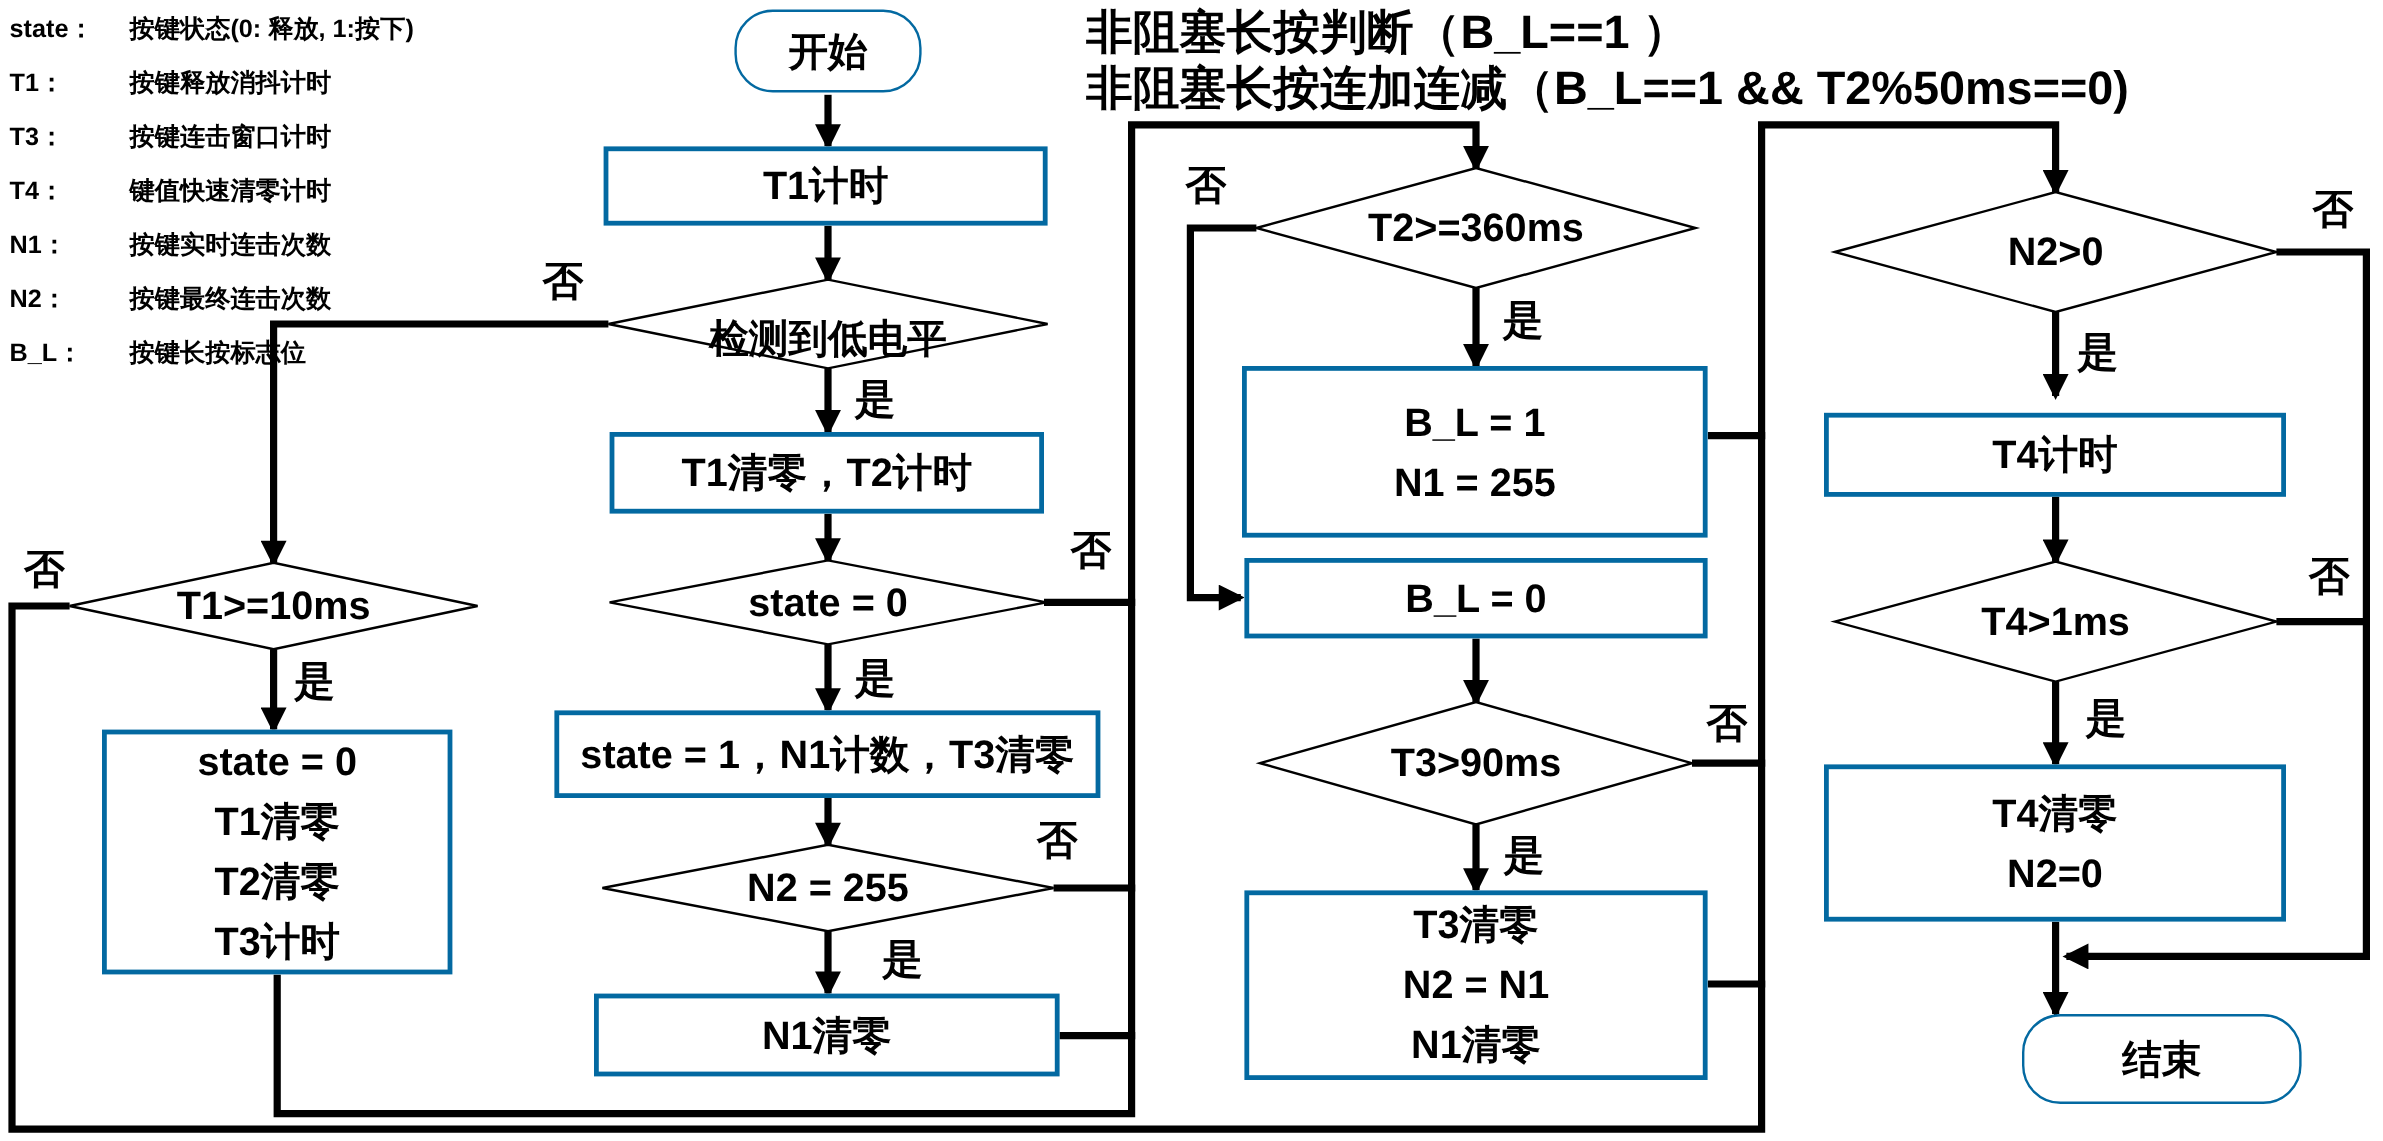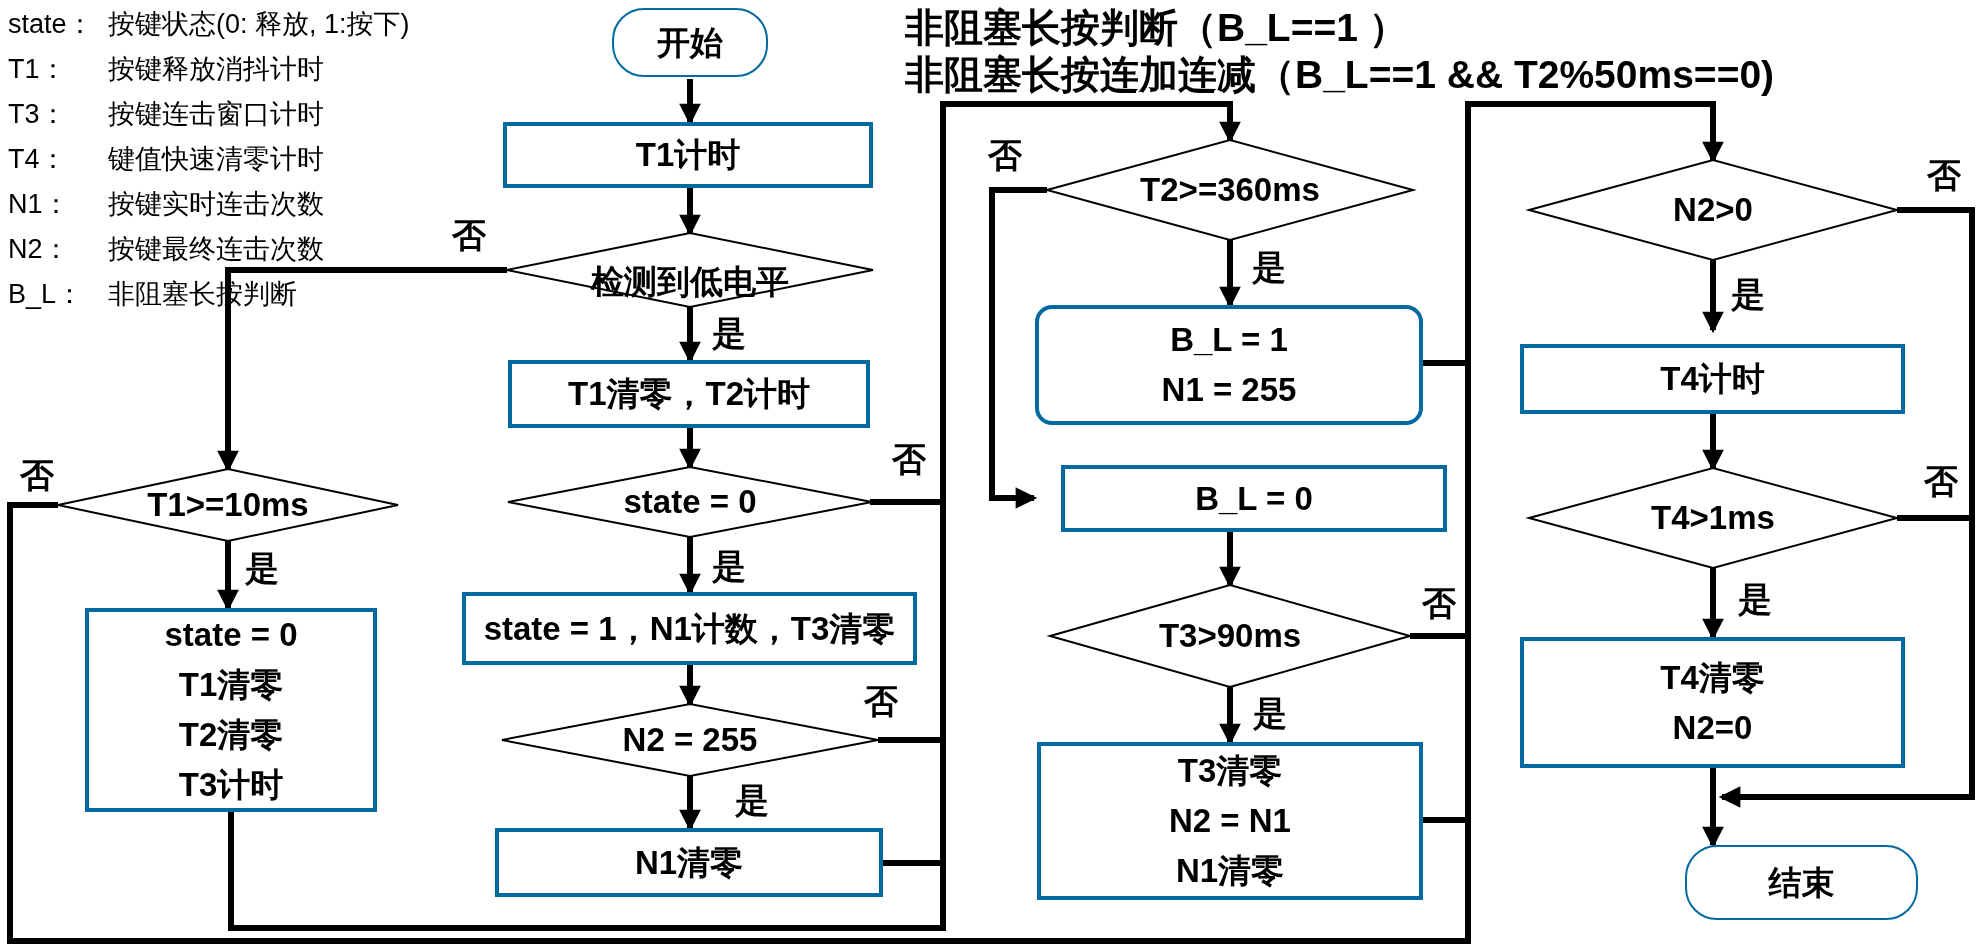--- a/index.html
+++ b/index.html
@@ -17,21 +17,21 @@
   }
   .terminal{border-width:2px;border-radius:32px;}
   .dtext{
     position:absolute;z-index:3;display:flex;align-items:center;justify-content:center;
     text-align:center;font-weight:bold;font-size:33px;pointer-events:none;
   }
   .blabel{
     position:absolute;z-index:4;font-weight:bold;font-size:34px;line-height:34px;
     background:#fff;padding:0 2px;
   }
-  .legend{position:absolute;left:8px;top:2px;z-index:5;font-weight:normal;font-size:27px;}
+  .legend{position:absolute;left:8px;top:2px;z-index:5;font-weight:bold;font-size:21px;}
   .legend .row{height:45px;line-height:45px;white-space:nowrap;}
   .legend .term{display:inline-block;min-width:100px;}
   .annotation{position:absolute;left:905px;top:4px;z-index:5;font-weight:bold;font-size:39px;line-height:47px;white-space:nowrap;}
 </style>
 </head>
 <body>
 
 <div class="canvas">
 
   <svg class="wires" width="1986" height="951" viewBox="0 0 1986 951">
@@ -109,21 +109,21 @@
     </g>
   </svg>
 
   <div class="legend">
     <div class="row"><span class="term">state：</span><span>按键状态(0: 释放, 1:按下)</span></div>
     <div class="row"><span class="term">T1：</span><span>按键释放消抖计时</span></div>
     <div class="row"><span class="term">T3：</span><span>按键连击窗口计时</span></div>
     <div class="row"><span class="term">T4：</span><span>键值快速清零计时</span></div>
     <div class="row"><span class="term">N1：</span><span>按键实时连击次数</span></div>
     <div class="row"><span class="term">N2：</span><span>按键最终连击次数</span></div>
-    <div class="row"><span class="term">B_L：</span><span>非阻塞长按判断</span></div>
+    <div class="row"><span class="term">B_L：</span><span>按键长按标志位</span></div>
   </div>
 
   <div class="annotation">
     <div>非阻塞长按判断（B_L==1 ）</div>
     <div>非阻塞长按连加连减（B_L==1 &amp;&amp; T2%50ms==0)</div>
   </div>
 
   <div class="node terminal" style="left:612px;top:8px;width:156px;height:69px;">
       <span>开始</span>
     </div>
@@ -144,26 +144,26 @@
       <span>N1清零</span>
     </div>
 
   <div class="node" style="left:85px;top:608px;width:292px;height:204px;">
     <span>state = 0</span>
     <span>T1清零</span>
     <span>T2清零</span>
     <span>T3计时</span>
   </div>
 
-  <div class="node" style="left:1035px;top:305px;width:388px;height:120px;border-radius:17px;">
+  <div class="node" style="left:1035px;top:305px;width:388px;height:143px;">
     <span>B_L = 1</span>
     <span>N1 = 255</span>
   </div>
 
-  <div class="node" style="left:1037px;top:465px;width:386px;height:67px;margin-left:24px;">
+  <div class="node" style="left:1037px;top:465px;width:386px;height:67px;">
       <span>B_L = 0</span>
     </div>
 
   <div class="node" style="left:1037px;top:742px;width:386px;height:158px;">
     <span>T3清零</span>
     <span>N2 = N1</span>
     <span>N1清零</span>
   </div>
 
   <div class="node" style="left:1520px;top:344px;width:385px;height:70px;">

